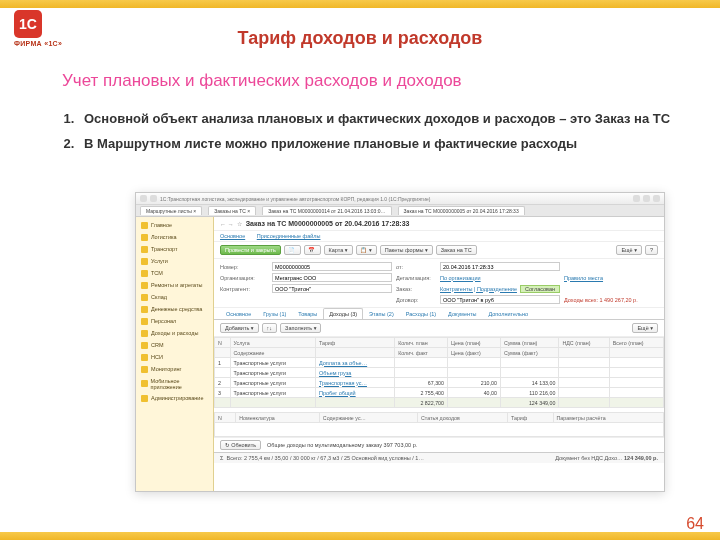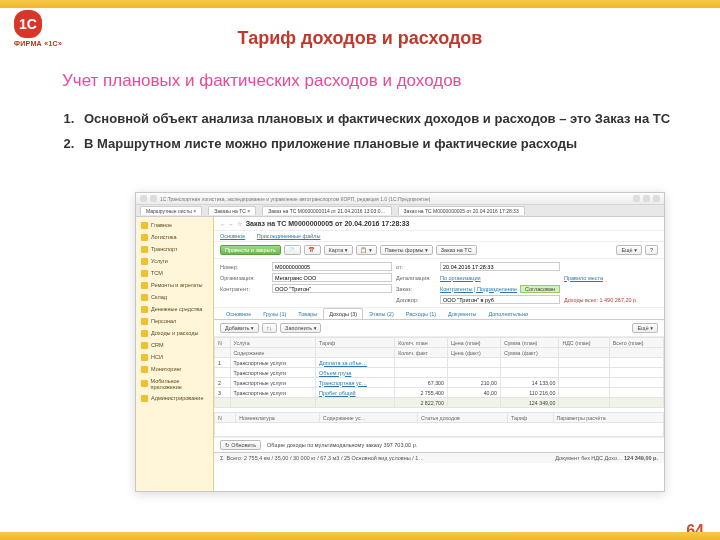--- a/index.html
+++ b/index.html
@@ -1,25 +1,25 @@
 <!DOCTYPE html>
 <html><head>
 <meta charset="utf-8">
 <style>
   * { box-sizing: border-box; }
   body { margin:0; padding:0; width:720px; height:540px; font-family: Arial, sans-serif; background:#fff; position:relative; overflow:hidden;}
   .topbar { height:8px; background:linear-gradient(#f7c94a,#f0b728);}
   .logo { position:absolute; top:10px; left:14px; }
-  .logo-sq { width:28px; height:28px; background:#d9362a; border-radius:12px; color:#fff; font-weight:bold; font-size:14px; display:flex; align-items:center; justify-content:center;}
+  .logo-sq { width:28px; height:28px; background:#d9362a; border-radius:5px; color:#fff; font-weight:bold; font-size:14px; display:flex; align-items:center; justify-content:center;}
   .logo-text { font-size:7px; color:#b8351a; font-weight:bold; margin-top:2px; letter-spacing:0.3px;}
   .title { text-align:center; color:#c1392b; font-size:18px; font-weight:bold; margin-top:20px;}
   .subtitle { color:#ec4899; font-size:17px; margin:22px 0 16px 62px;}
   ol.points { margin:0 0 0 48px; padding:0 40px 0 30px; font-size:13px; color:#333; line-height:1.9;}
   ol.points li { padding-left:6px;font-weight:bold;}
-  .pagenum { position:absolute; bottom:0; right:16px; color:#d64b2e; font-size:16px; font-weight:bold;}
+  .pagenum { position:absolute; bottom:7px; right:16px; color:#d64b2e; font-size:16px; font-weight:normal;}
   .bottombar { position:absolute; bottom:0; left:0; right:0; height:8px; background:linear-gradient(#f7c94a,#f0b728);}
 
   .shot { position:absolute; top:192px; left:135px; width:530px; height:300px; border:1px solid #c7c7c7; background:#f4f4f4; font-size:6px; color:#444; box-shadow:0 2px 10px rgba(0,0,0,0.15); overflow:hidden;}
   .sh-top { height:12px; background:linear-gradient(#fdfdfd,#ececec); border-bottom:1px solid #d5d5d5; display:flex; align-items:center; padding:0 4px; gap:3px;}
   .sh-top .ic { width:7px; height:7px; background:#ddd; border-radius:2px;}
   .sh-top .txt { flex:1; font-size:5px; color:#777;}
   .sh-tabs { height:12px; background:#e8e8e8; border-bottom:1px solid #ccc; display:flex; align-items:center; padding:0 4px; gap:6px;}
   .sh-tabs span { background:#fff; border:1px solid #ccc; border-bottom:none; padding:1px 5px; font-size:5px; border-radius:2px 2px 0 0;}
   .sh-body { display:flex; height:calc(100% - 24px);}
   .sh-side { width:78px; background:#fff6d9; border-right:1px solid #e0d090; padding:2px 0;}

